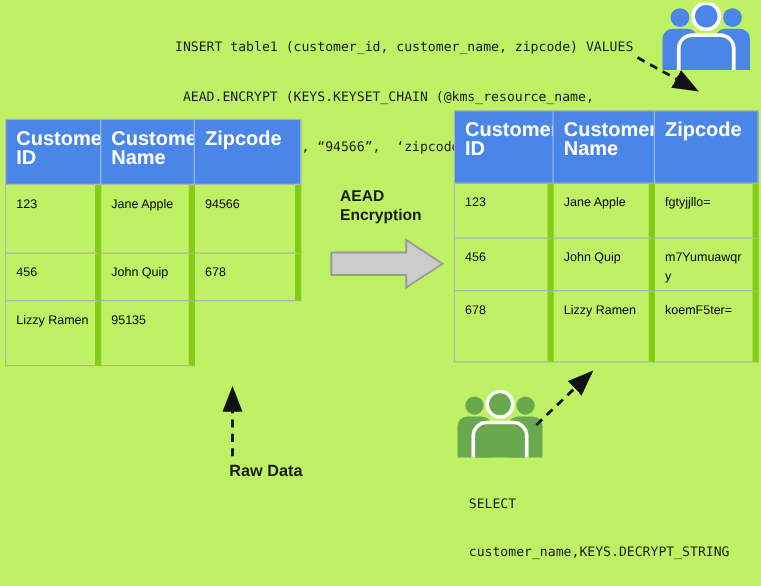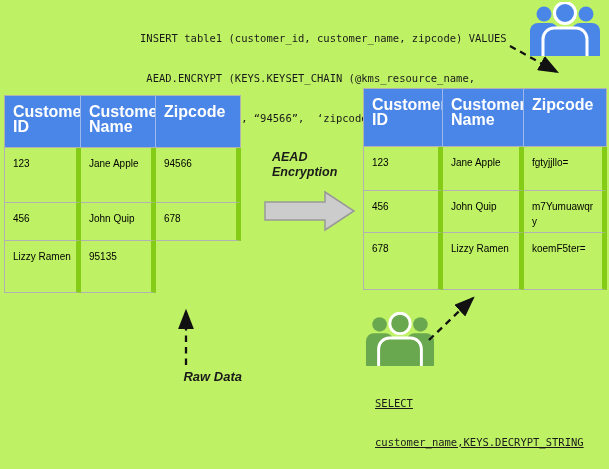--- a/index.html
+++ b/index.html
@@ -3,37 +3,37 @@
 <meta charset="utf-8">
 <style>
   html,body{margin:0;padding:0;background:#fff;}
   #stage{position:relative;width:609px;height:469px;background:#bef264;overflow:hidden;
          font-family:"Liberation Sans",sans-serif;color:#000;}
 
   
   .code{position:absolute;font-family:"DejaVu Sans Mono",monospace;font-size:10.5px;
         color:#1a1a1a;white-space:pre;}
   .code div{line-height:16px;}
-  .code.select-code div{line-height:14.5px;text-decoration:underline;}
+  .code.select-code div{line-height:14.5px;}
   .code .bold{font-weight:bold;}
 
   
   .dtable{position:absolute;display:grid;border-top:1px solid #b2b2b2;border-left:1px solid #b2b2b2;}
   .dtable .cell{border-right:5px solid #84cc16;border-bottom:1px solid #b2b2b2;
         padding:8px 4px 0 8px;font-size:10px;line-height:15px;box-sizing:border-box;overflow:hidden;}
   .dtable .hcell{background:#4a86e8;color:#ffffff;font-weight:bold;font-size:16px;line-height:15px;
         border-right:1px solid #9cb8e8;}
   .dtable .hcell.last{border-right:1px solid #b2b2b2;}
   .breakall{word-break:break-all;}
 
   #raw-table{left:4px;top:95px;grid-template-columns:76px 75px 85px;grid-template-rows:52px 55px 38px 52px;}
   #enc-table{left:363px;top:88px;grid-template-columns:79px 81px 83px;grid-template-rows:58px 44px 42px 57px;}
 
   
-  .lbl{position:absolute;font-weight:bold;color:#1a1a1a;font-style:italic;}
+  .lbl{position:absolute;font-weight:bold;color:#1a1a1a;}
   #aead-label{left:272px;top:150px;width:80px;font-size:12.5px;line-height:15px;}
   #rawdata-label{left:162px;top:369px;width:80px;font-size:13px;text-align:right;}
 
   .abs{position:absolute;}
 </style>
 </head>
 <body>
 
 <div id="stage">
 

